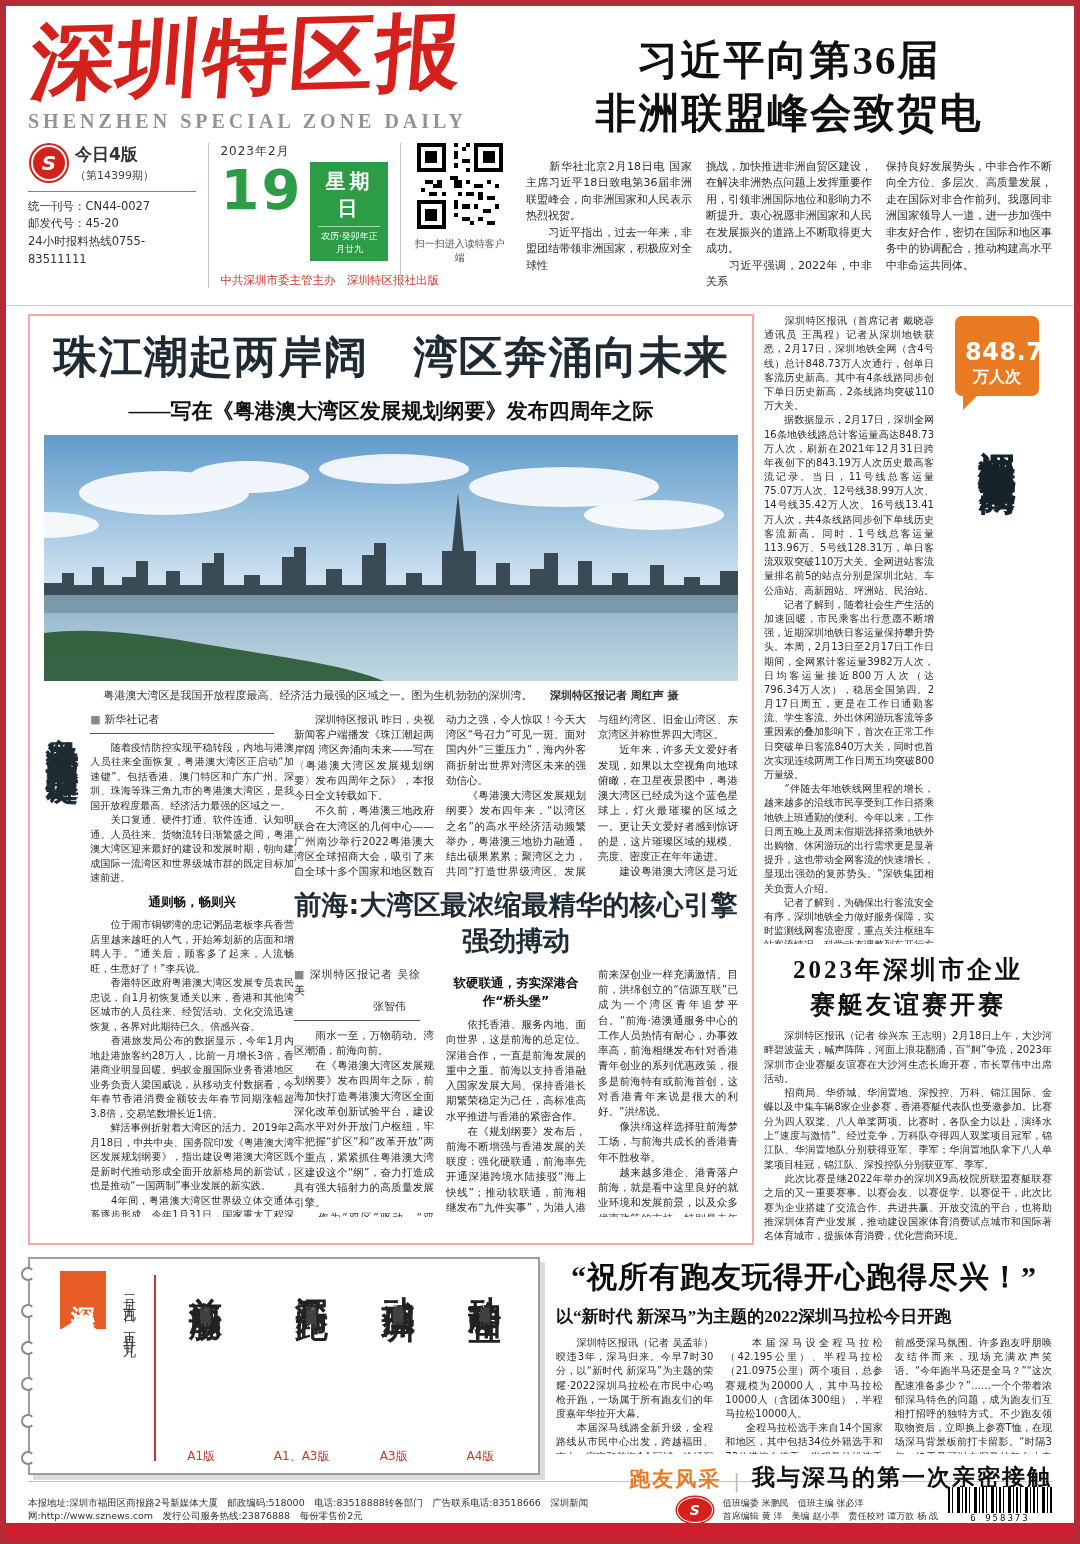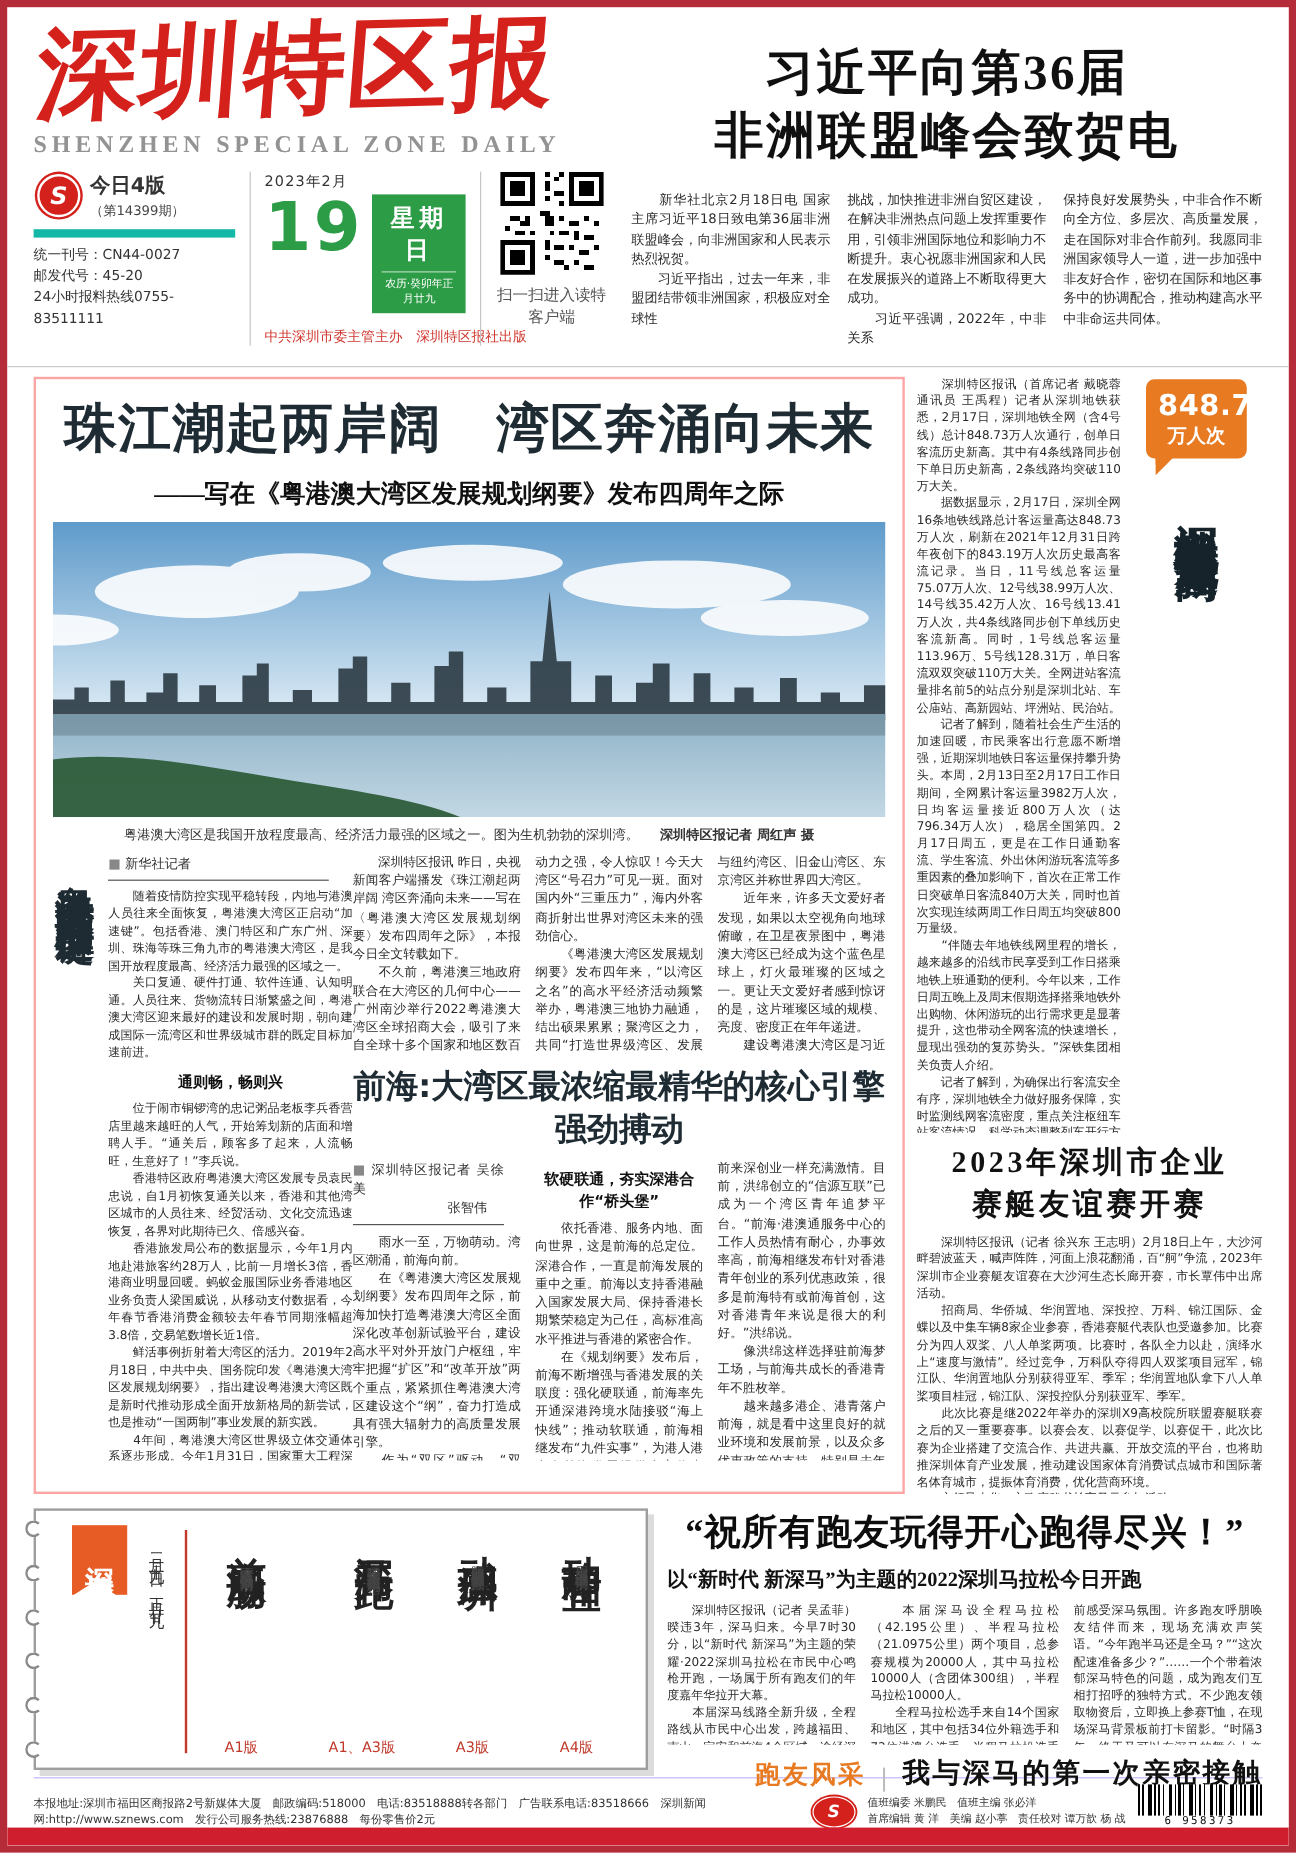--- a/index.html
+++ b/index.html
@@ -20,32 +20,32 @@
   .mast-en { font-family:"Liberation Serif", serif; font-weight:bold; color:#939393; font-size:20px;
     letter-spacing:4px; margin-top:4px; white-space:nowrap; }
   .mast-info { display:flex; margin-top:10px; align-items:stretch; }
   .mi-block1 { width:188px; }
   .mi-top { display:flex; align-items:center; gap:8px; }
   .logo-circle { width:36px; height:36px; border-radius:50%; background:#d4211c; color:#fff; display:flex;
     align-items:center; justify-content:center; font-weight:bold; font-size:20px; font-style:italic;
     border:2px solid #fff; box-shadow:0 0 0 2px #d4211c; margin-left:3px; flex:0 0 36px; }
   .edition { font-size:17px; font-weight:bold; color:#333; }
   .issue { font-size:11px; color:#444; margin-top:2px; }
-  .mi-small { border-top:7px solid #14b8a6; margin-top:8px; padding-top:6px; font-size:11.5px; line-height:1.55; color:#333; }
+  .mi-small { border-top:1px solid #14b8a6; margin-top:8px; padding-top:6px; font-size:11.5px; line-height:1.55; color:#333; }
   .vdiv { width:1px; background:#c5c5c5; margin:0 12px; }
   .mi-date { width:168px; }
   .date-line { font-size:12px; color:#333; letter-spacing:1px; }
   .date-row { display:flex; gap:8px; align-items:flex-start; margin-top:2px; }
   .date-day { font-size:56px; font-weight:bold; color:#2d9c46; line-height:1; letter-spacing:2px; }
   .week-box { background:#2d9c46; color:#fff; padding:6px 8px 5px; text-align:center; }
   .week-box .wk { font-size:20px; font-weight:bold; letter-spacing:4px; }
   .week-box .lunar { font-size:9px; margin-top:4px; border-top:1px solid rgba(255,255,255,.6); padding-top:3px; }
   .publisher { color:#d0352c; font-size:11.5px; margin-top:12px; white-space:nowrap; }
   .mi-qr { width:104px; text-align:center; }
-  .qr-cap { font-size:13px; color:#555; margin-top:4px; }
+  .qr-cap { font-size:10px; color:#555; margin-top:4px; }
   .lead { flex:1; padding-top:4px; }
   .lead-headline { font-family:"Liberation Serif", serif; font-weight:900; font-size:41px; line-height:1.3;
     text-align:center; color:#101010; letter-spacing:2px; margin:10px 0 18px; }
   .lead-cols { display:flex; gap:14px; }
   .lead-col { flex:1; font-size:11px; line-height:1.5; color:#2a2a2a; height:158px; overflow:hidden; }
 
   
   .main-row { display:flex; gap:10px; padding:8px 22px 2px; }
   .feature-box { flex:0 0 726px; border:2px solid #fca5a5; padding:8px 14px 10px; }
   .feat-headline { font-size:44px; font-weight:900; color:#1e2b33; text-align:center; letter-spacing:1px; margin-top:4px; }
@@ -69,21 +69,21 @@
   .qianhai { margin-top:8px; }
   .qh-headline { font-size:27px; font-weight:900; color:#1e2b33; text-align:center; margin:2px 0 8px; }
   .qh-cols { display:flex; gap:12px; height:250px; overflow:hidden; }
   .qh-byline2 { text-align:right; padding-right:14px; }
 
   
   .sidebar { flex:1; display:flex; flex-direction:column; }
   .metro { display:flex; gap:8px; height:630px; }
   .metro-body { width:170px; flex:0 0 170px; font-size:10px; line-height:1.42; color:#2a2a2a; overflow:hidden; }
   .metro-right { flex:1; display:flex; flex-direction:column; align-items:center; }
-  .badge { background:#e87a22; color:#fff; border-radius:7px; padding:9px 10px 8px; text-align:center;
+  .badge { background:#e87a22; color:#fff; border-radius:7px; padding:23px 10px 8px; text-align:center;
     position:relative; margin-top:2px; width:84px; }
   .badge::after { content:""; position:absolute; left:8px; bottom:-14px; width:0; height:0;
     border:9px solid transparent; border-top-color:#e87a22; border-left-color:#e87a22; }
   .badge-num { font-size:24px; font-weight:bold; line-height:1.1; letter-spacing:0.5px; }
   .badge-unit { font-size:16px; font-weight:bold; margin-top:2px; }
   .metro-headline { writing-mode:vertical-rl; font-size:37px; font-weight:900; color:#16232b;
     line-height:1; letter-spacing:2px; margin-top:26px; height:460px; }
   .rowing { margin-top:8px; }
   .rowing-headline { font-family:"Liberation Serif", serif; font-size:25px; font-weight:900; text-align:center;
     line-height:1.4; letter-spacing:3px; color:#111; }

